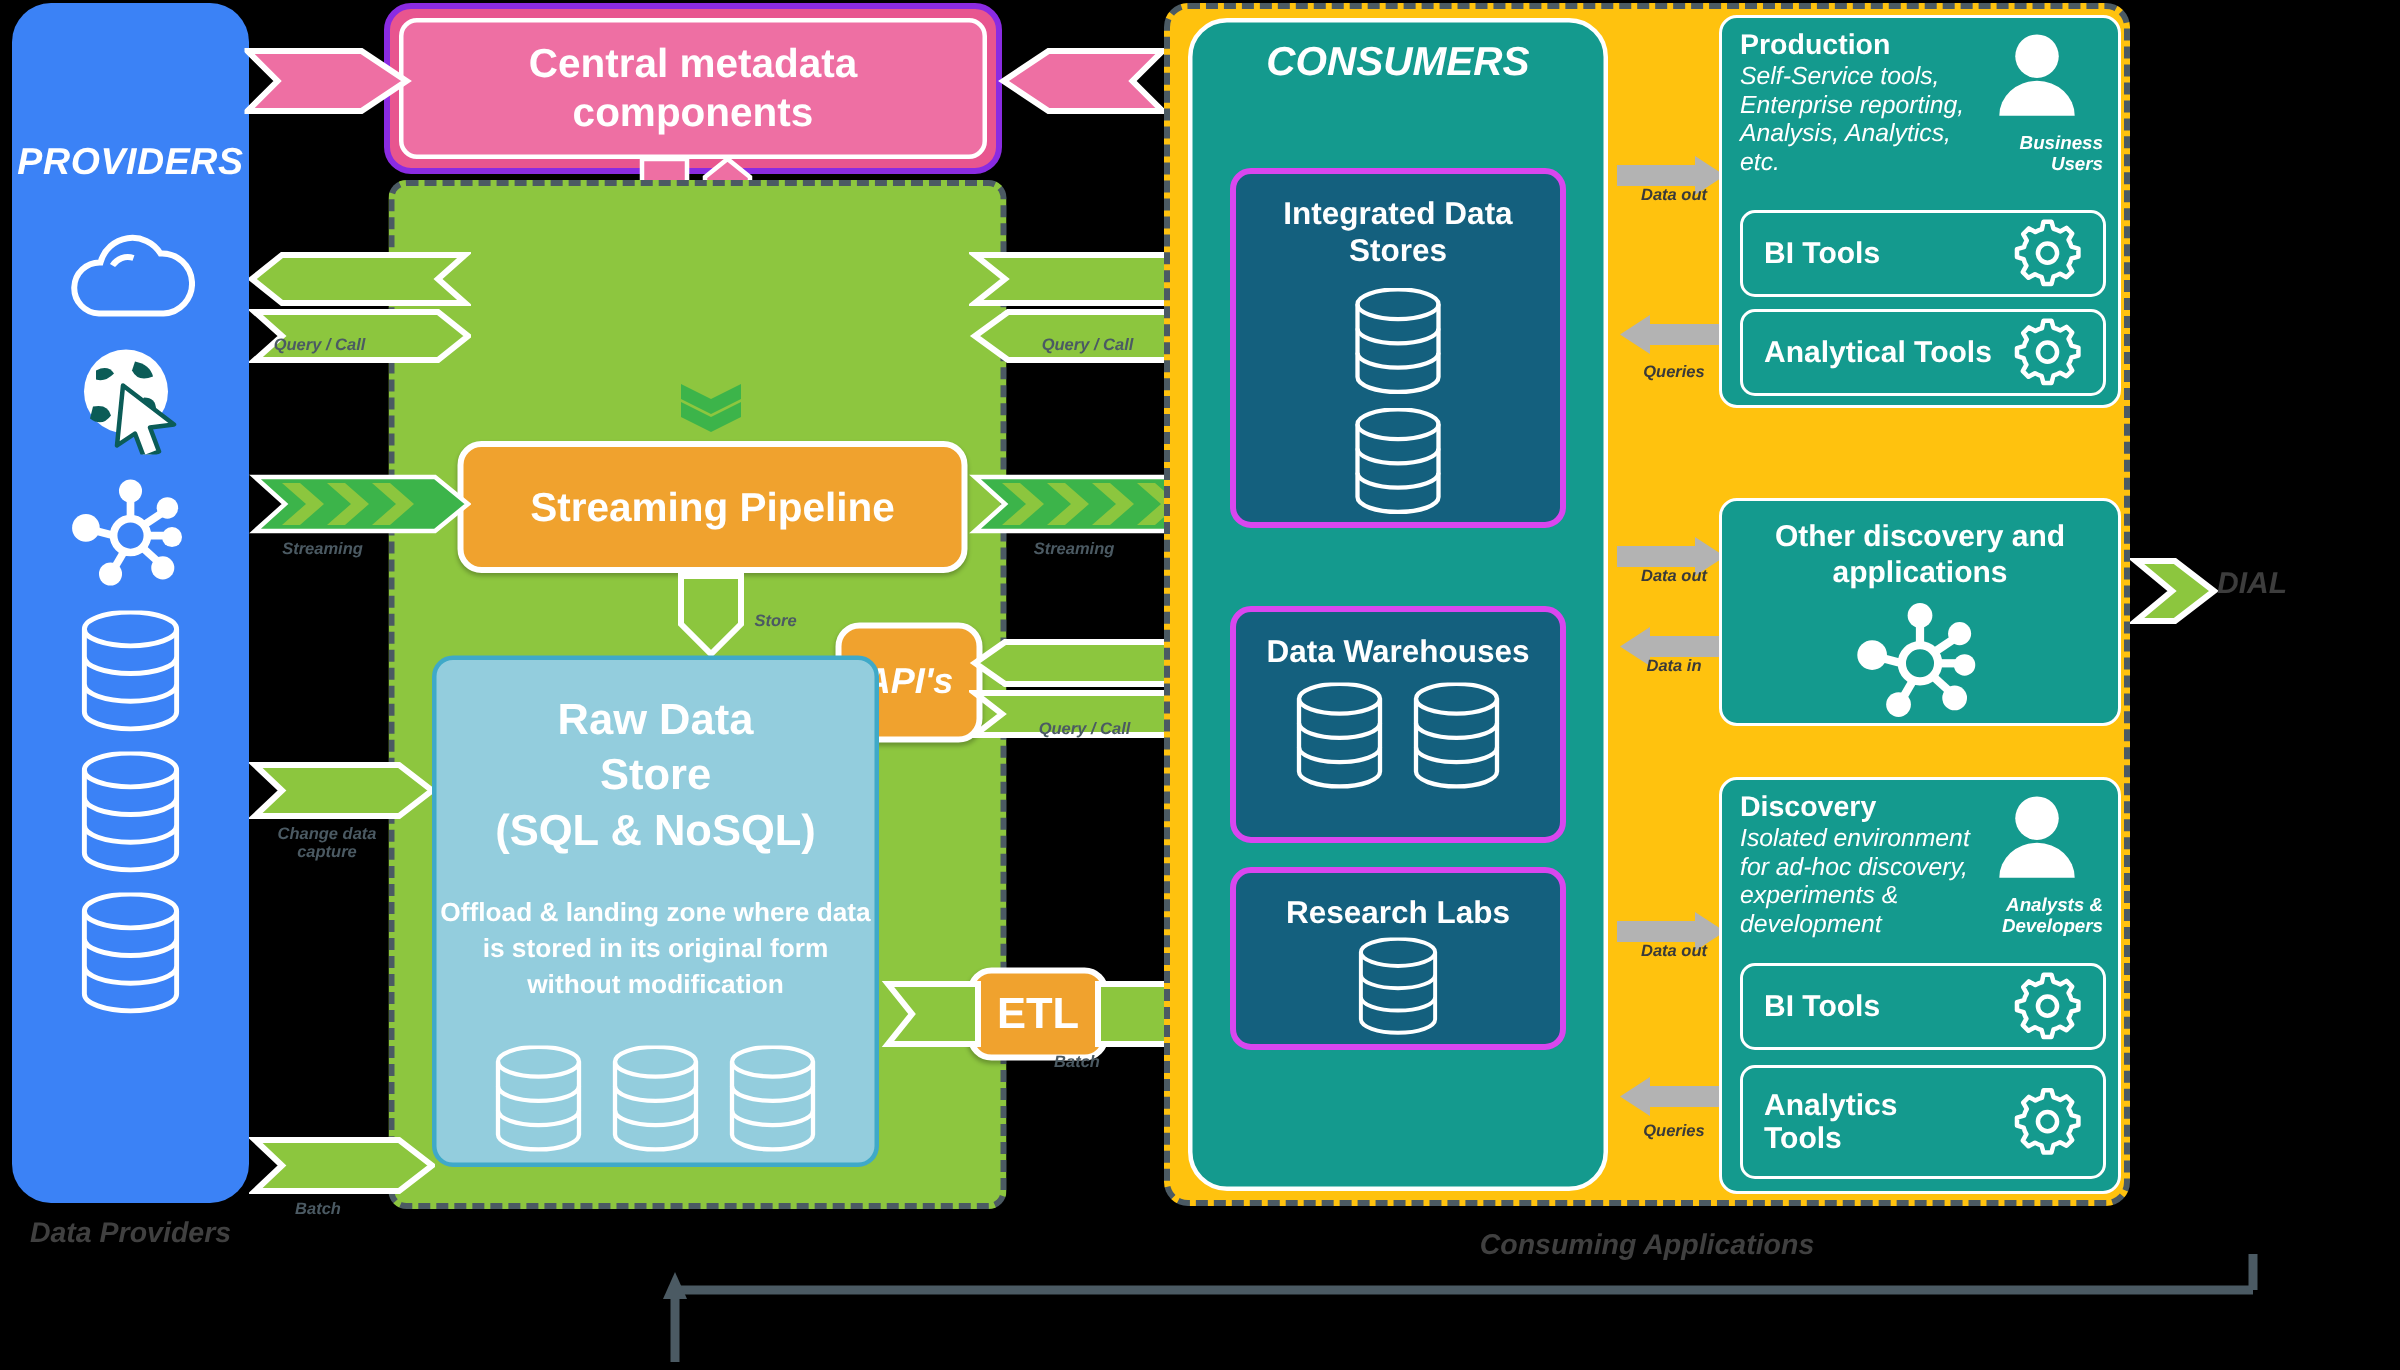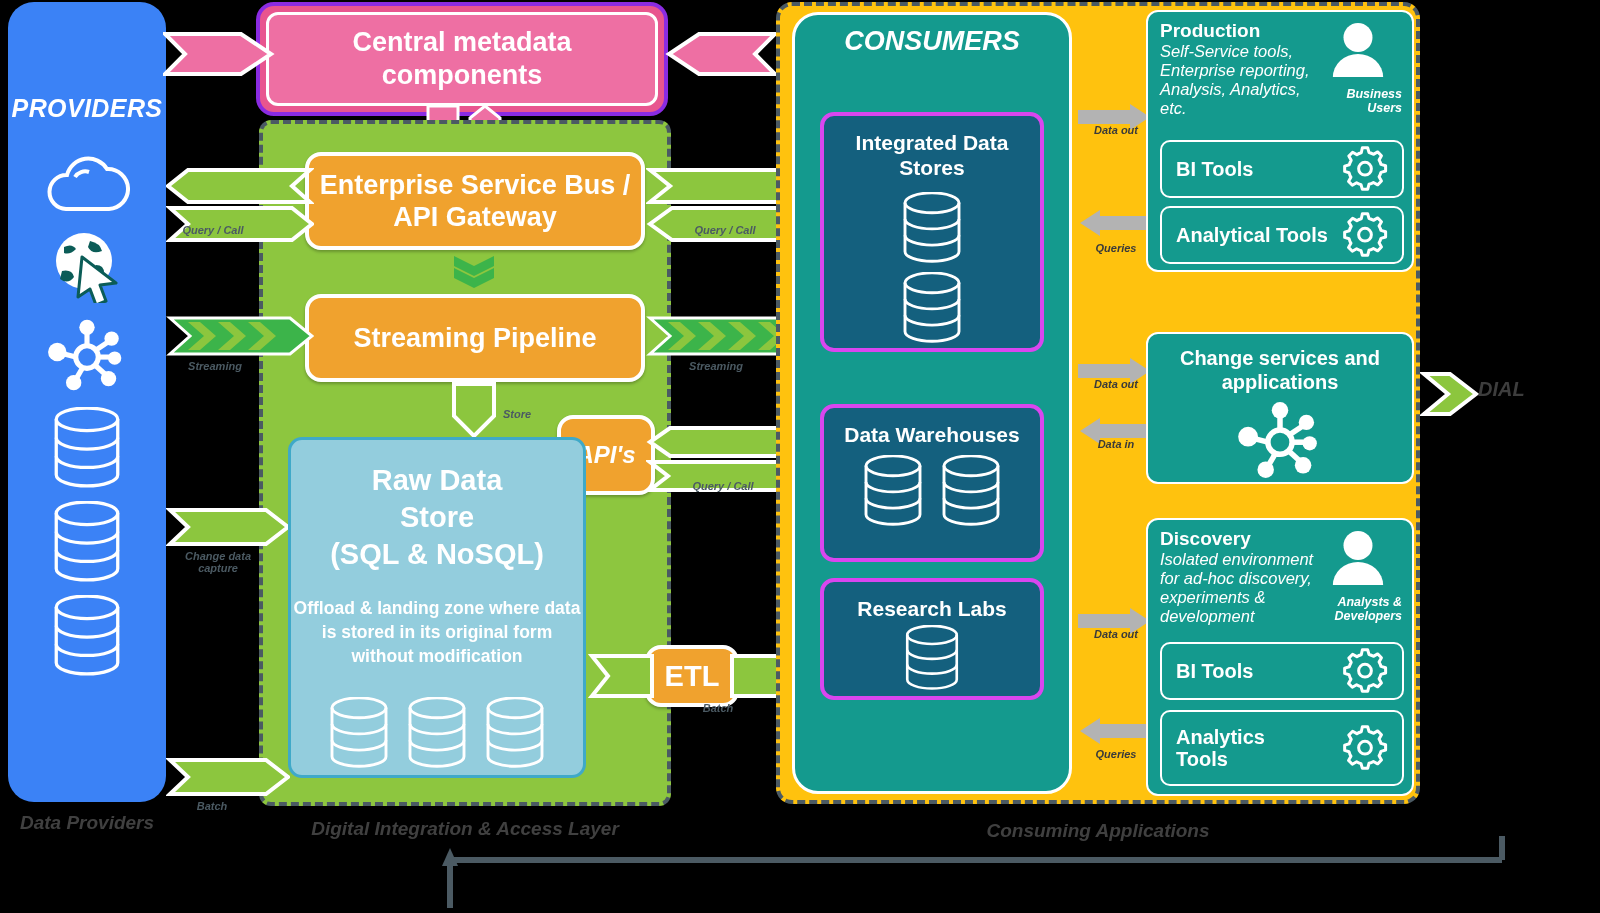--- a/index.html
+++ b/index.html
@@ -252,25 +252,21 @@
   <svg class="garrow" style="left:655px; top:30px;" width="122" height="48">
     <path d="M120 4 L44 4 L14 24 L44 44 L120 44 L100 24 Z" fill="#EE6FA3" stroke="#fff" stroke-width="4"></path>
   </svg>
 
   <svg class="garrow" style="left:424px; top:104px;" width="80" height="38">
     <path d="M4 2 L34 2 L34 22 L19 34 L4 22 Z" fill="#EE6FA3" stroke="#fff" stroke-width="3"></path>
     <path d="M46 34 L46 14 L61 2 L76 14 L76 34 L61 24 Z" fill="#EE6FA3" stroke="#fff" stroke-width="3"></path>
   </svg>
 
   <div class="abs" id="dial-layer"></div>
-  <div class="foot-label" style="left:255px; top:818px; width:420px;">Digital Integration &amp; Access Layer</div>
-
-  <div class="abs orange-box" id="esb-box">
-    <span>Enterprise Service Bus / API Gateway</span>
-  </div>
+
   <div class="abs orange-box" id="streaming-box">
     <span>Streaming Pipeline</span>
   </div>
   <div class="abs orange-box" id="apis-box">
     <span>API's</span>
   </div>
   <div class="abs orange-box" id="etl-box">
     <span>ETL</span>
   </div>
 
@@ -447,21 +443,21 @@
     </div>
     <div class="tool-row" style="top:194px;">
       <span class="tool-label">Analytical Tools</span>
       <svg width="46" height="46" viewBox="0 0 52 52">
           <use href="#gearicon"></use>
         </svg>
     </div>
   </div>
 
   <div class="teal-card" id="other-card">
-    <div id="other-title">Change services and applications</div>
+    <div id="other-title">Other discovery and applications</div>
     <div style="display:flex;justify-content:center;margin-top:4px;">
       <svg width="88" height="84" viewBox="0 0 80 76">
           <use href="#hub"></use>
         </svg>
     </div>
   </div>
 
   <div class="teal-card" id="discovery-card">
     <div class="env-name">Discovery</div>
     <div class="env-desc">Isolated environment for ad-hoc discovery, experiments &amp; development</div>

